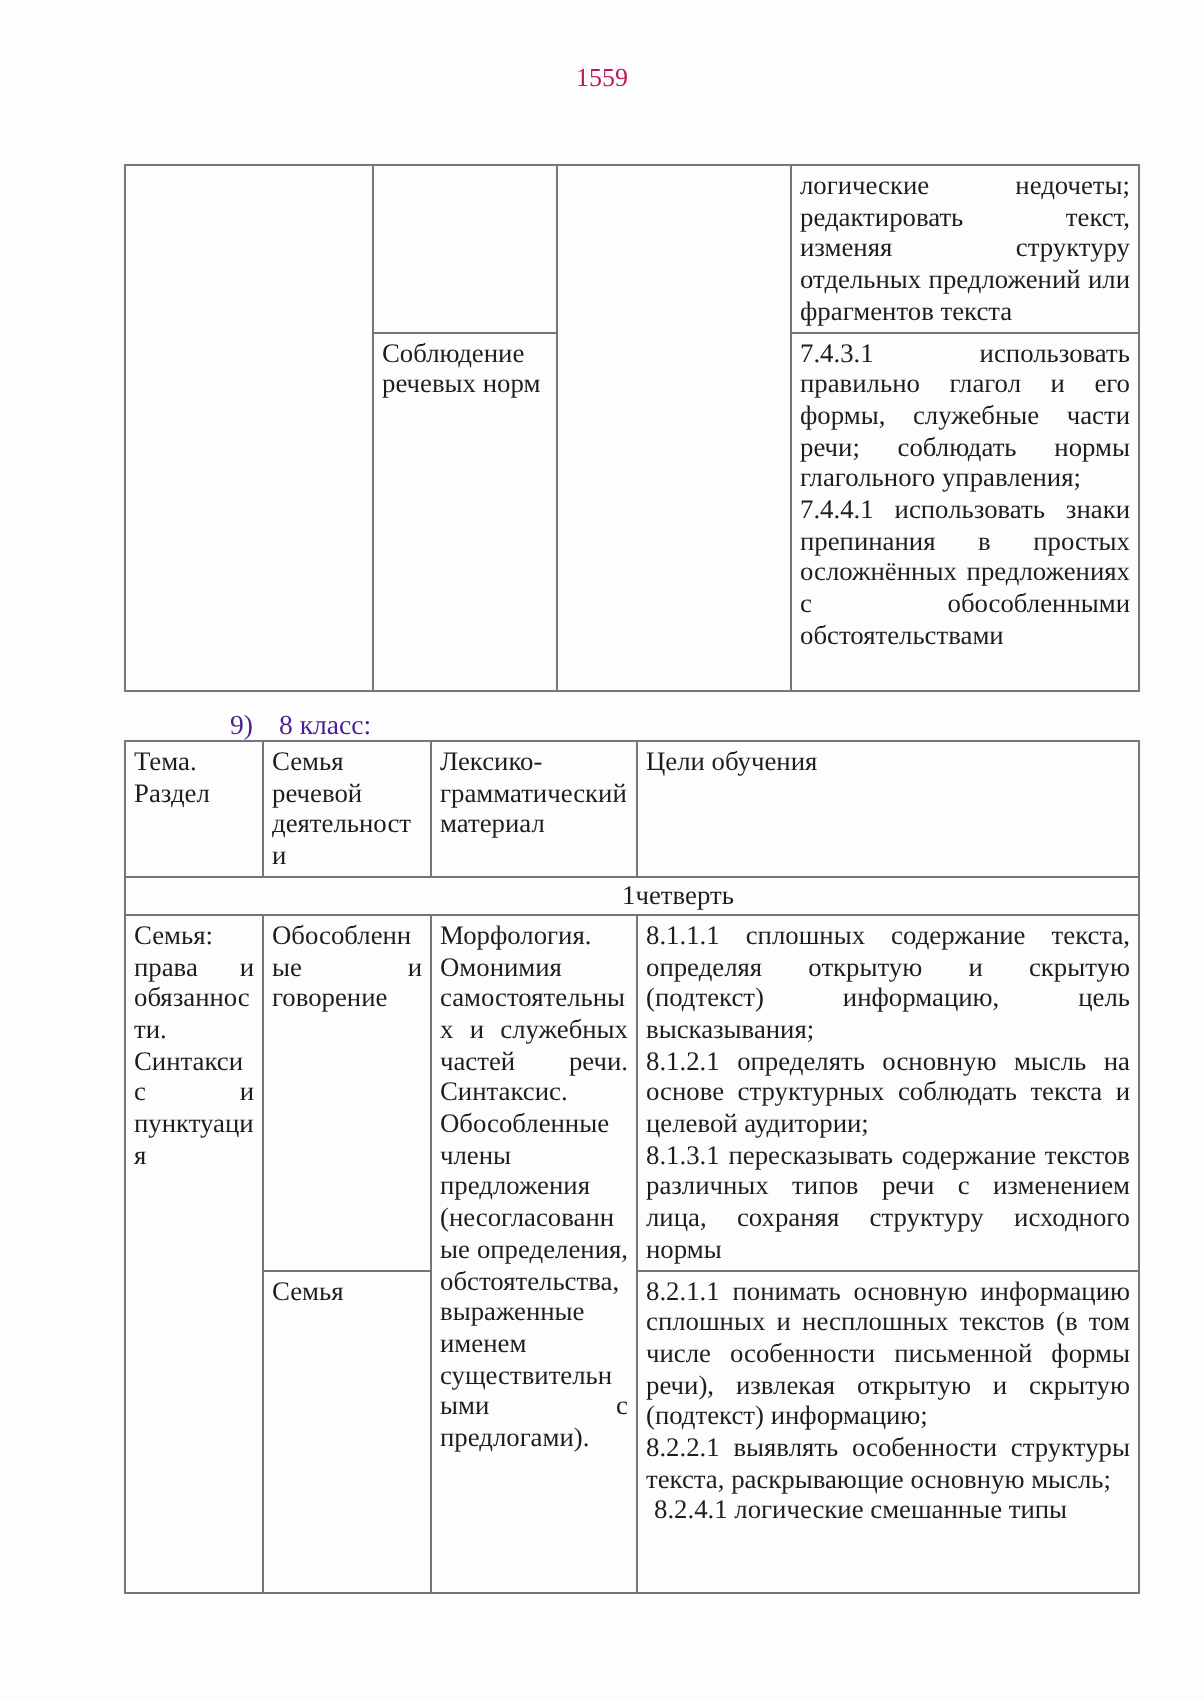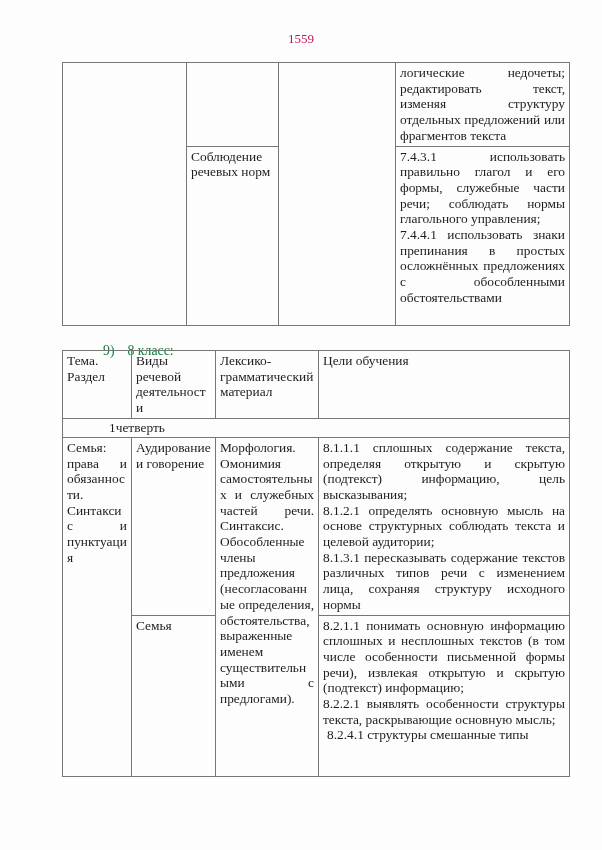--- a/index.html
+++ b/index.html
@@ -9,20 +9,21 @@
     font-family:"Liberation Serif", serif;
     color:#1d1d1d;
   }
   .page-number {
     position:absolute; top:31px; left:0; width:100%;
     text-align:center; font-size:13px; color:#be185d;
   }
   table.doc-table {
     position:absolute; border-collapse:collapse; table-layout:fixed;
     background:transparent;
+    margin-top:20px;
   }
   table.doc-table td {
     border:1px solid #767676;
     vertical-align:top;
     box-sizing:border-box;
     padding:2px 4px 2px 4px;
     overflow:hidden;
     font-size:13.4px; line-height:15.7px;
   }
   table.doc-table p {
@@ -33,25 +34,25 @@
   #table1 .h-r1 { height:81px; }
   #table1 .h-r2 { height:179px; }
   
   #table2 { left:62px; top:350px; width:507px; }
   #table2 .h-head { height:64px; }
   #table2 .h-sub1 { height:178px; }
   #table2 .h-sub2 { height:161px; }
   #table2 td.quarter-cell {
     height:19px; padding:1px 0 0 46px; text-align:center; line-height:16px;
   }
-  #table2 td.quarter-cell p { }
+  #table2 td.quarter-cell p { text-align:center; }
   .indent-sm { padding-left:4px; }
   .list-line {
-    position:absolute; left:103px; top:343px; margin:0;
-    font-size:13.8px; line-height:16px; color:#15803d;
+    position:absolute; left:103px; top:343px; margin:12px;
+    font-size:13.8px; line-height:16px; color:#4c1d95;
   }
   .list-line .marker { margin-right:13px; }
 </style>
 </head>
 <body>
 
 <div class="page">
 
   <div class="page-number">1559</div>
 
@@ -91,56 +92,56 @@
         <col style="width:84px">
         <col style="width:103px">
         <col style="width:251px">
     </colgroup>
     <tbody>
       <tr>
         <td class="h-head">
           <p>Тема. Раздел</p>
         </td>
         <td>
-          <p>Виды речевой деятельности</p>
+          <p>Семья речевой деятельности</p>
         </td>
         <td>
           <p>Лексико-грамматический материал</p>
         </td>
         <td>
           <p>Цели обучения</p>
         </td>
       </tr>
       <tr>
         <td class="quarter-cell" colspan="4">
           <p>1четверть</p>
         </td>
       </tr>
       <tr>
         <td class="h-sub1" rowspan="2">
           <p>Семья: права и обязанности. Синтаксис и пунктуация</p>
         </td>
         <td>
-          <p>Аудирование и говорение</p>
+          <p>Обособленные и говорение</p>
         </td>
         <td rowspan="2">
           <p>Морфология. Омонимия самостоятельных и служебных частей речи. Синтаксис. Обособленные члены предложения (несогласованные определения, обстоятельства, выраженные именем существительными с предлогами).</p>
         </td>
         <td>
           <p>8.1.1.1 сплошных содержание текста, определяя открытую и скрытую (подтекст) информацию, цель высказывания;</p>
           <p>8.1.2.1 определять основную мысль на основе структурных соблюдать текста и целевой аудитории;</p>
           <p>8.1.3.1 пересказывать содержание текстов различных типов речи с изменением лица, сохраняя структуру исходного нормы</p>
         </td>
       </tr>
       <tr>
         <td class="h-sub2">
           <p>Семья</p>
         </td>
         <td>
           <p>8.2.1.1 понимать основную информацию сплошных и несплошных текстов (в том числе особенности письменной формы речи), извлекая открытую и скрытую (подтекст) информацию;</p>
           <p>8.2.2.1 выявлять особенности структуры текста, раскрывающие основную мысль;</p>
-          <p class="indent-sm">8.2.4.1 структуры смешанные типы</p>
+          <p class="indent-sm">8.2.4.1 логические смешанные типы</p>
         </td>
       </tr>
     </tbody>
   </table>
 
 </div>
 
 </body></html>

